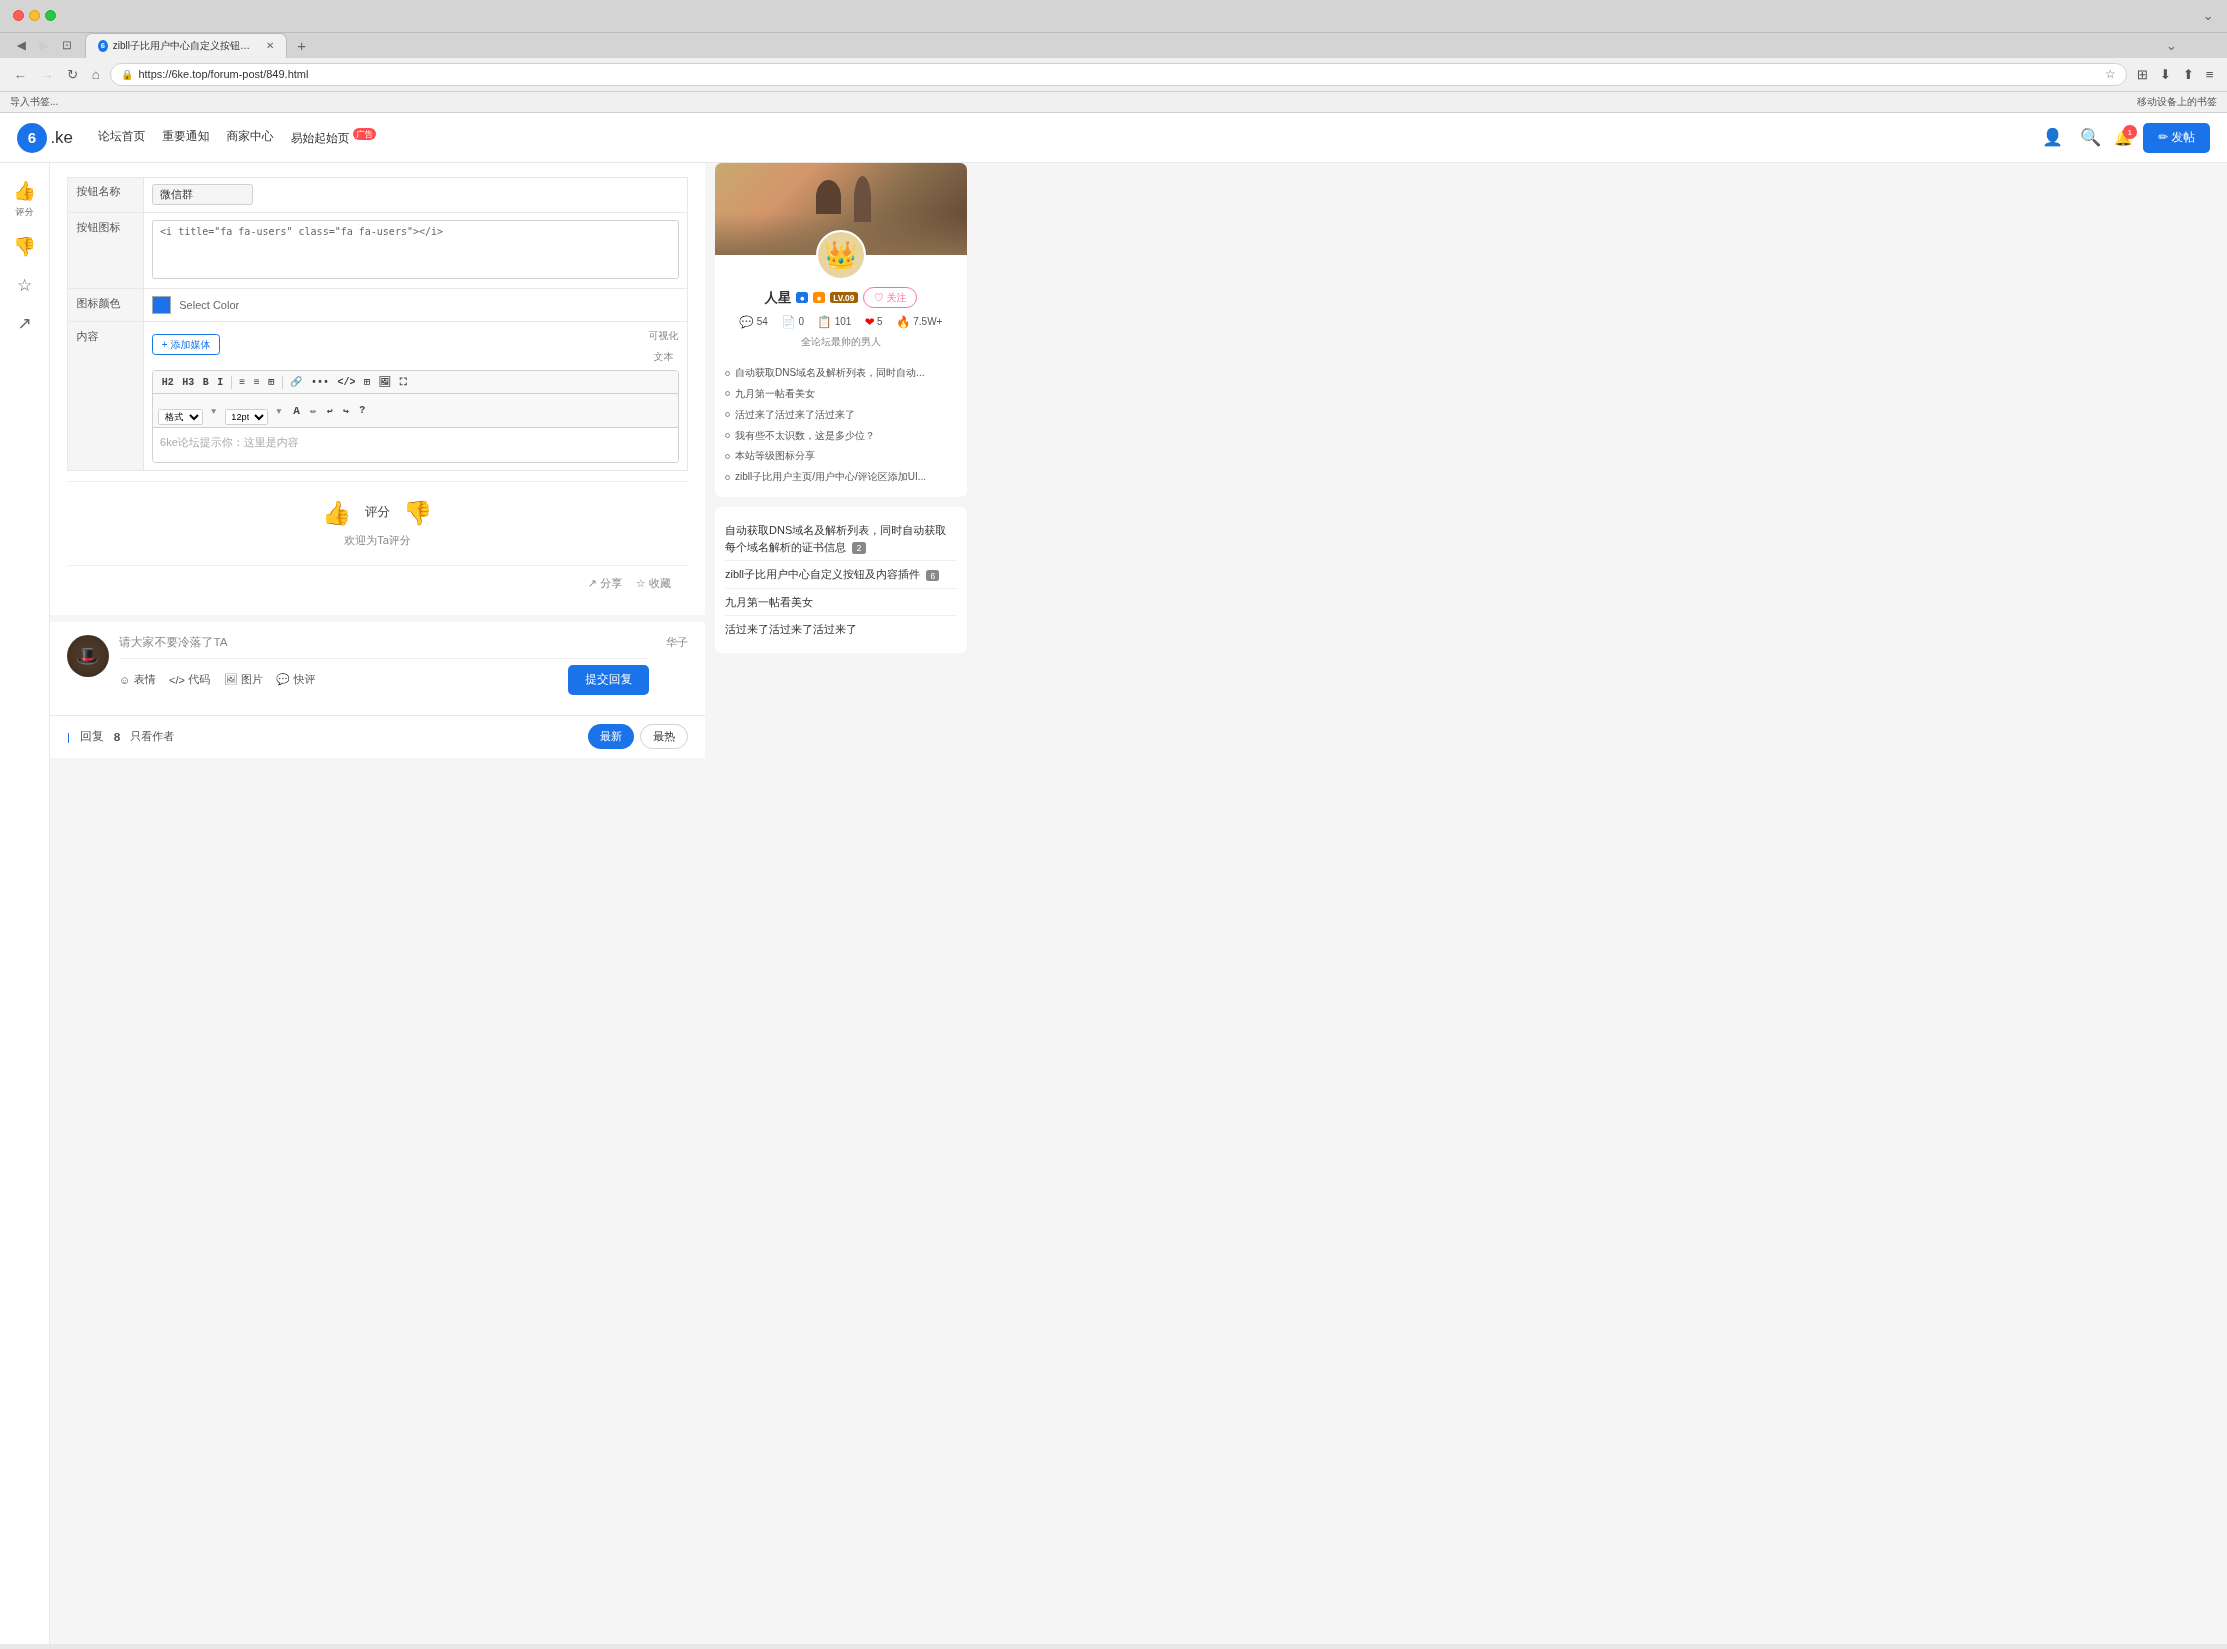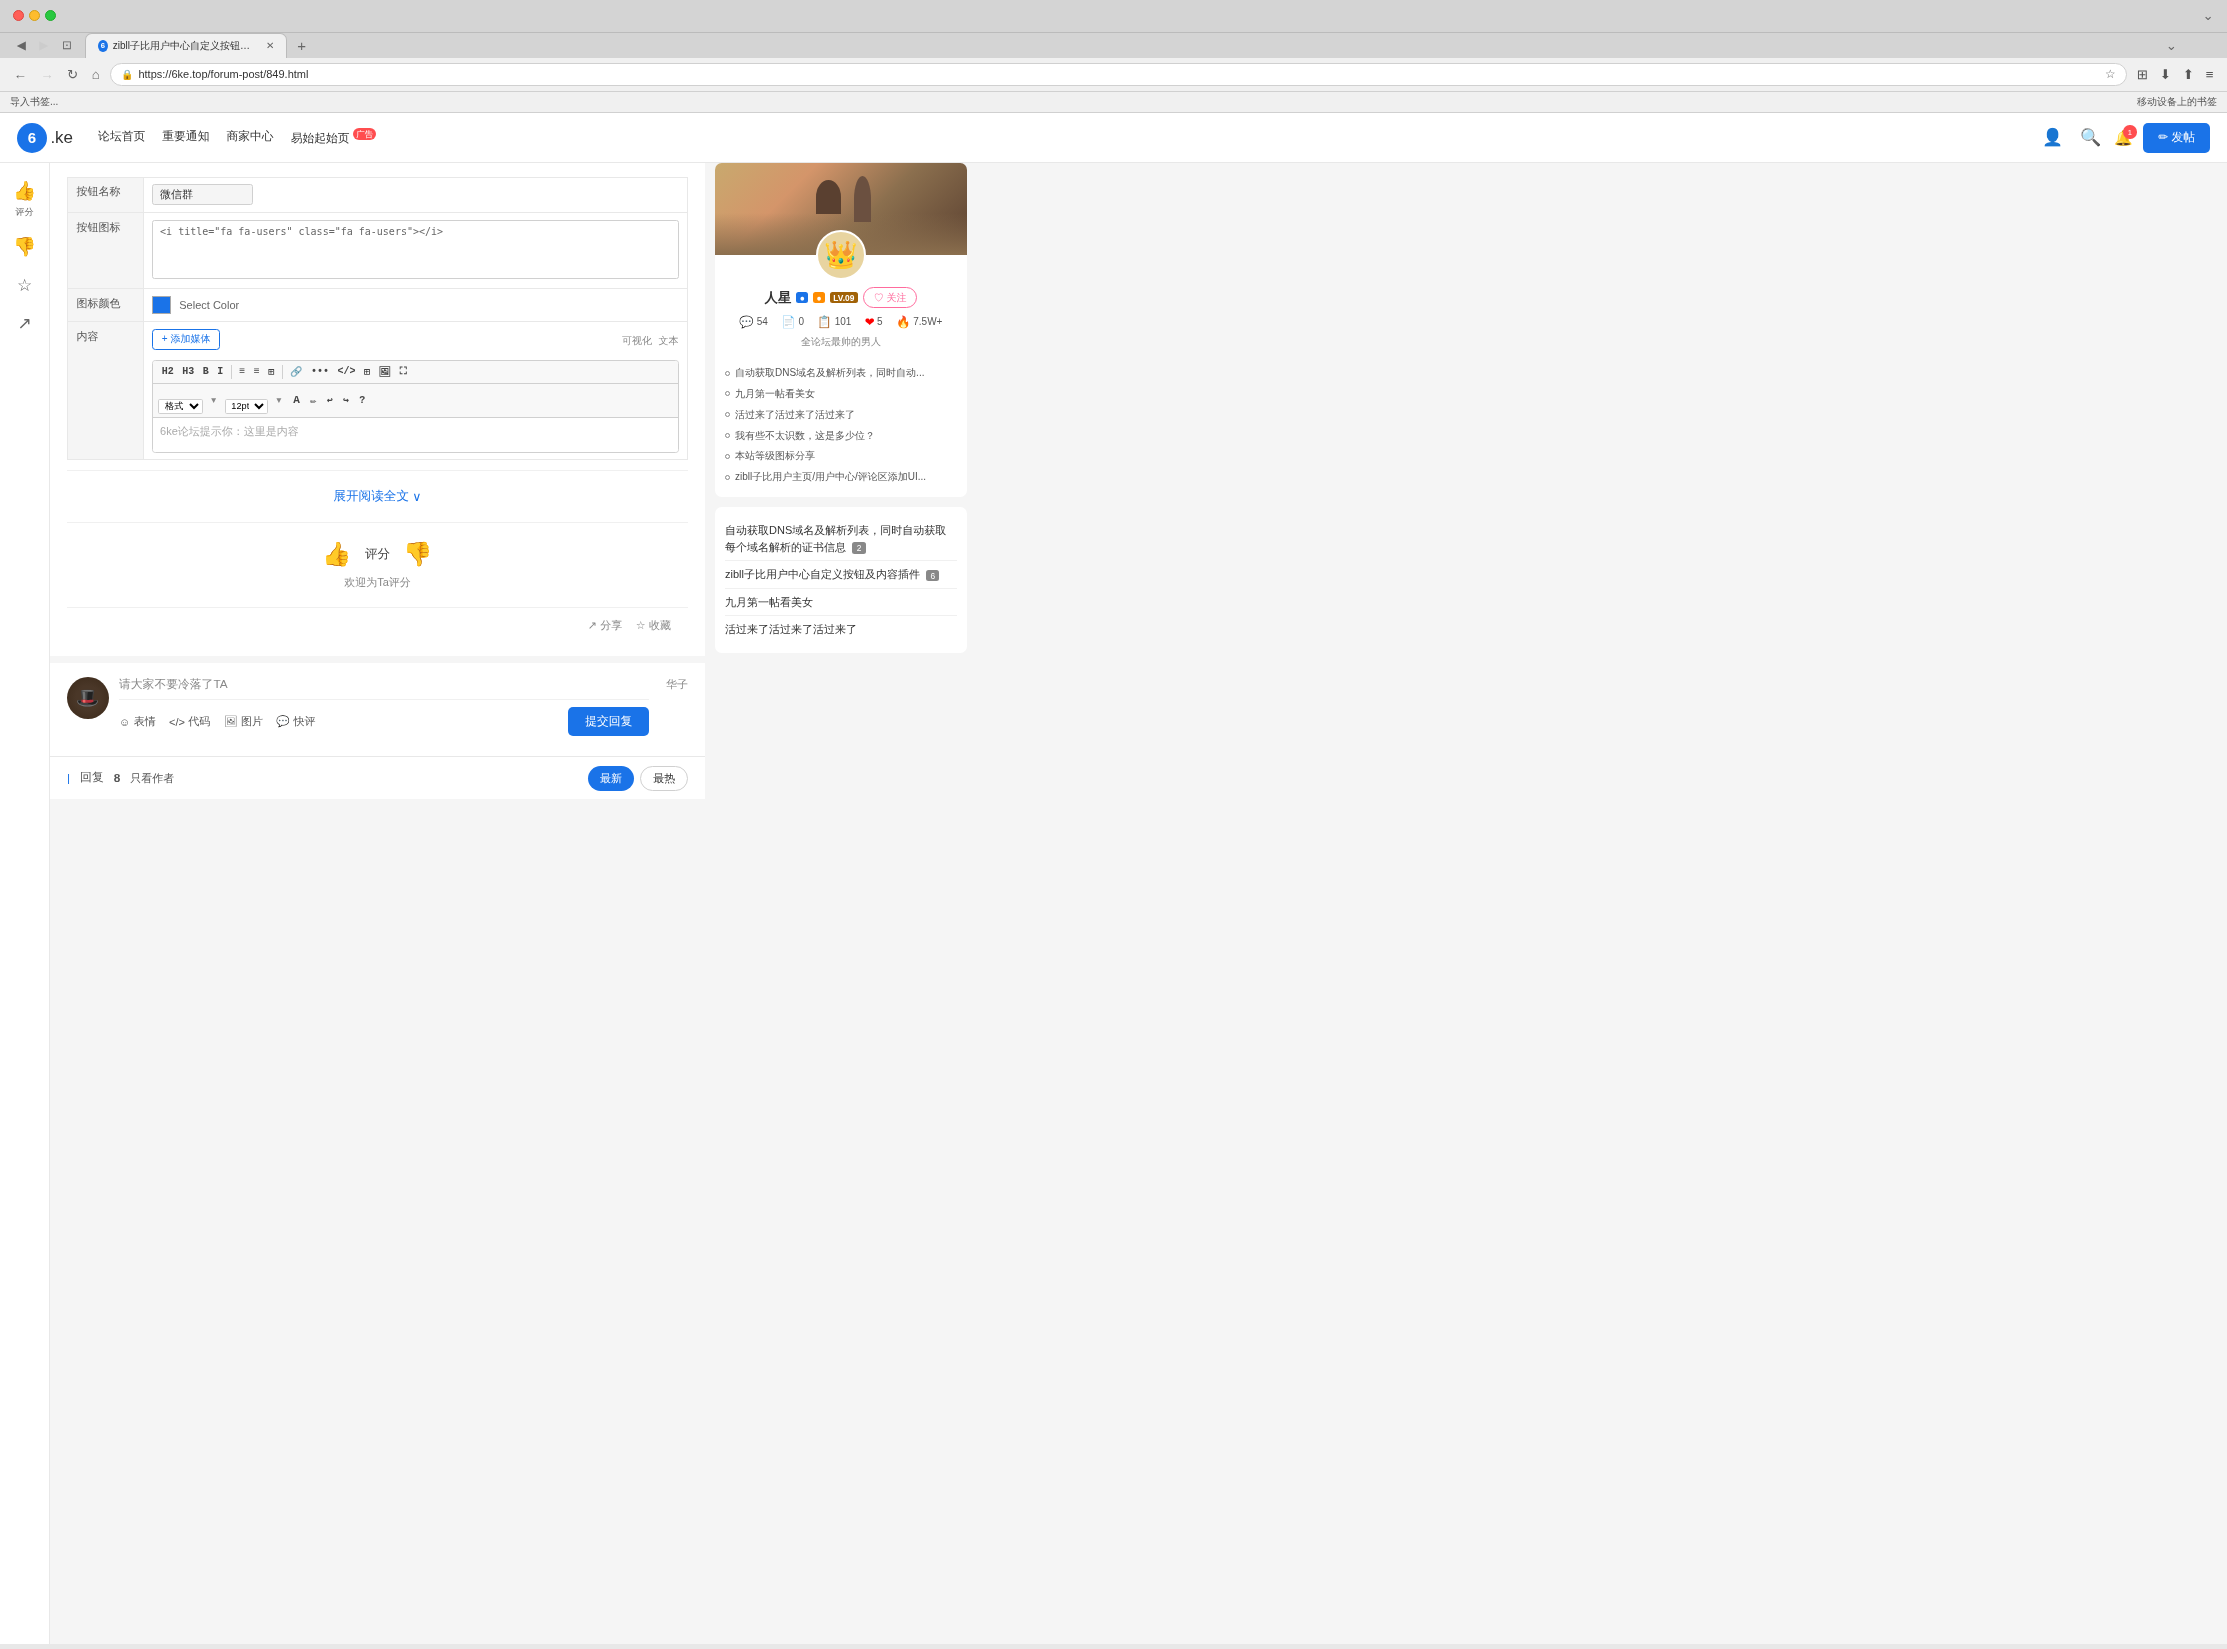--- a/index.html
+++ b/index.html
@@ -68,21 +68,21 @@
 
     
     .rich-toolbar-container { border: 0.8px solid #d0d0d0; border-radius: 3.4px; overflow: hidden; }
     .rich-toolbar-top { background: #f8f8f8; border-bottom: 0.8px solid #d0d0d0; padding: 3.4px 5px; display: flex; align-items: center; flex-wrap: wrap; gap: 1.7px; }
     .toolbar-btn { background: none; border: none; cursor: pointer; padding: 1.7px 3.4px; font-size: 10px; color: #444; border-radius: 1.7px; font-weight: bold; font-family: Liberation Mono, monospace; }
     .toolbar-sep { width: 0.8px; height: 13.4px; background: #d0d0d0; margin: 0 2.5px; }
     .rich-toolbar-bottom { background: #f8f8f8; border-bottom: 0.8px solid #d0d0d0; padding: 2.5px 5px; display: flex; align-items: center; gap: 3.4px; font-size: 10px; }
     .format-select { font-size: 9.2px; padding: 0.8px 1.7px; border: 0.8px solid #d0d0d0; border-radius: 1.7px; background: white; margin-top: 12px; }
     .rich-content { background: white; padding: 6.7px; min-height: 34px; font-size: 11px; color: #aaa; }
     .add-media-btn { background: none; border: 0.8px solid #1a73e8; color: #1a73e8; padding: 2.5px 8.4px; border-radius: 3.4px; font-size: 10px; cursor: pointer; display: inline-flex; align-items: center; gap: 3.4px; margin-bottom: 6.7px; }
-    .edit-tabs { display: flex; justify-content: flex-end; gap: 6.7px; margin-bottom: 3.4px; }
+    .edit-tabs { display: flex; justify-content: flex-end; gap: 6.7px; margin-bottom: 3.4px; flex-direction: column; }
     .edit-tab { background: none; border: none; font-size: 10px; color: #888; cursor: pointer; }
 
     
     .expand-row { text-align: center; padding: 17px 0; border-top: 0.8px solid #f0f0f0; margin-top: 6.7px; }
     .expand-btn { color: #1a73e8; background: none; border: none; font-size: 12.6px; cursor: pointer; display: inline-flex; align-items: center; gap: 3.4px; }
 
     
     .rating-section { text-align: center; padding: 17px 0; border-top: 0.8px solid #f0f0f0; }
     .rating-icons { display: flex; align-items: center; justify-content: center; gap: 13.4px; margin-bottom: 6.7px; }
     .thumbs-up-icon { font-size: 23.5px; color: #1a73e8; cursor: pointer; }
@@ -310,26 +310,20 @@
                 </div>
                 <div class="rich-content">
                   <span>6ke论坛提示你：这里是内容</span>
                 </div>
               </div>
             </td>
           </tr>
         </tbody>
           </table>
 
-        <div class="expand-row">
-          <button class="expand-btn">
-            <span>展开阅读全文</span>
-            <span> ∨</span>
-          </button>
-        </div>
 
         <div class="rating-section">
           <div class="rating-icons">
             <span class="thumbs-up-icon">👍</span>
             <span style="font-size:12.6px; color:#444;">评分</span>
             <span class="thumbs-down-icon">👎</span>
           </div>
           <div style="font-size:11px; color:#888;">欢迎为Ta评分</div>
         </div>
 

